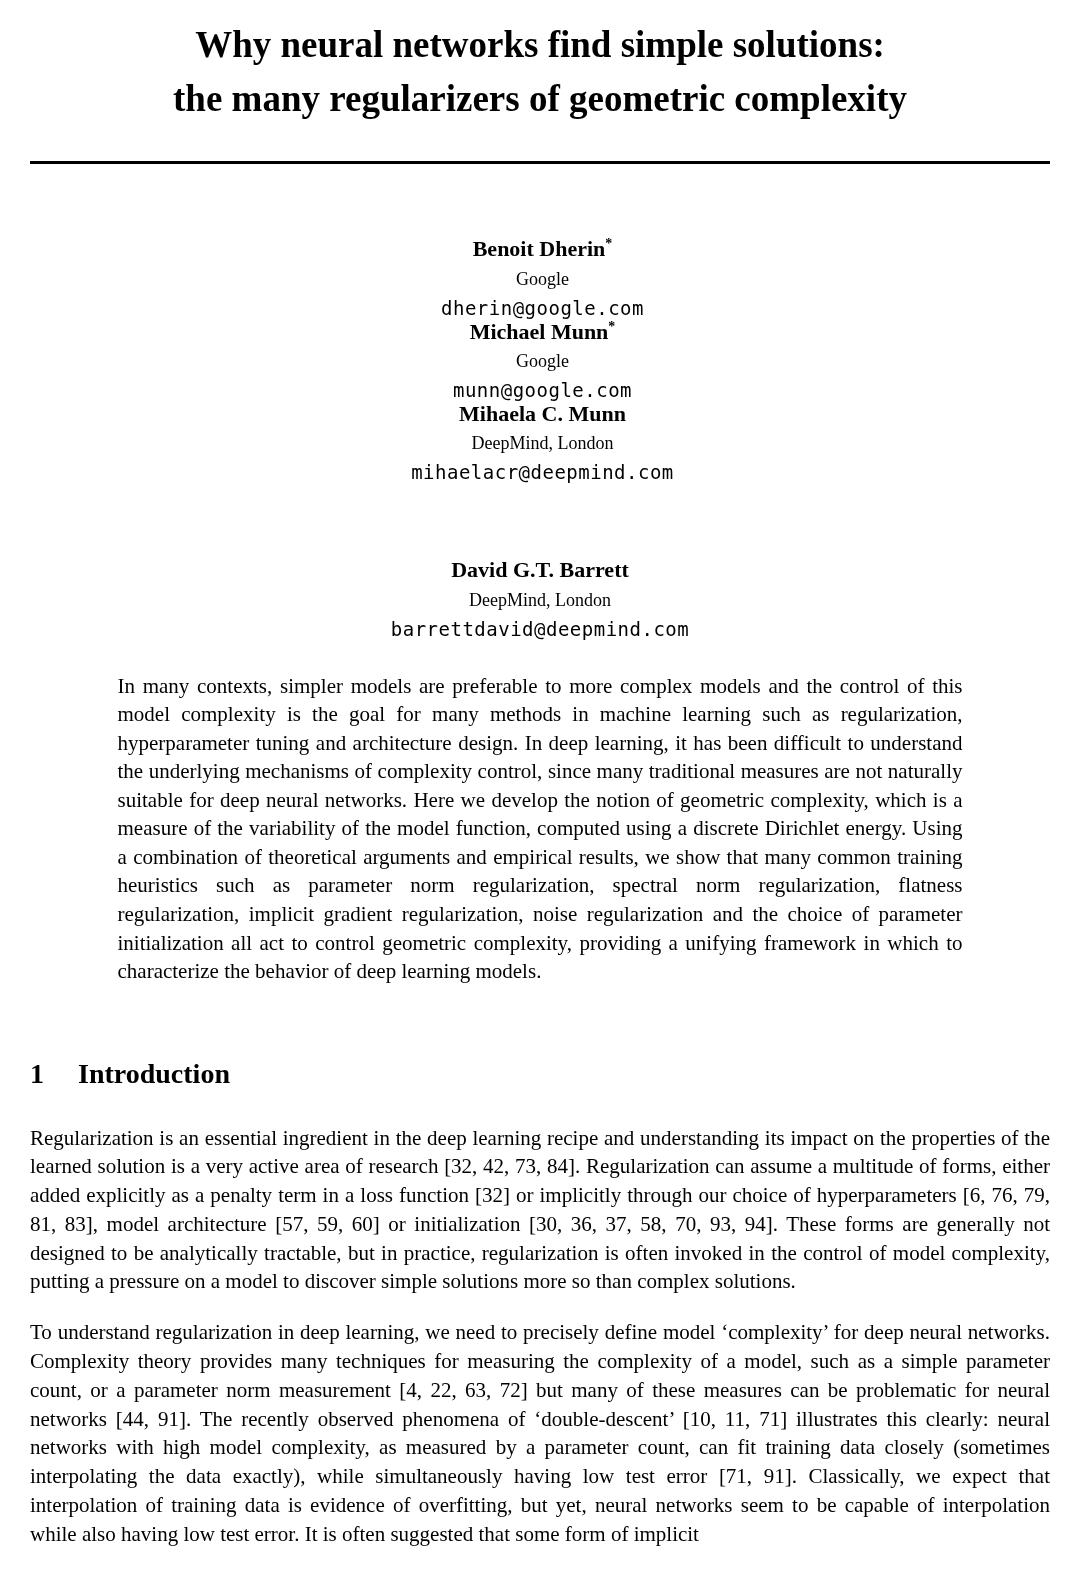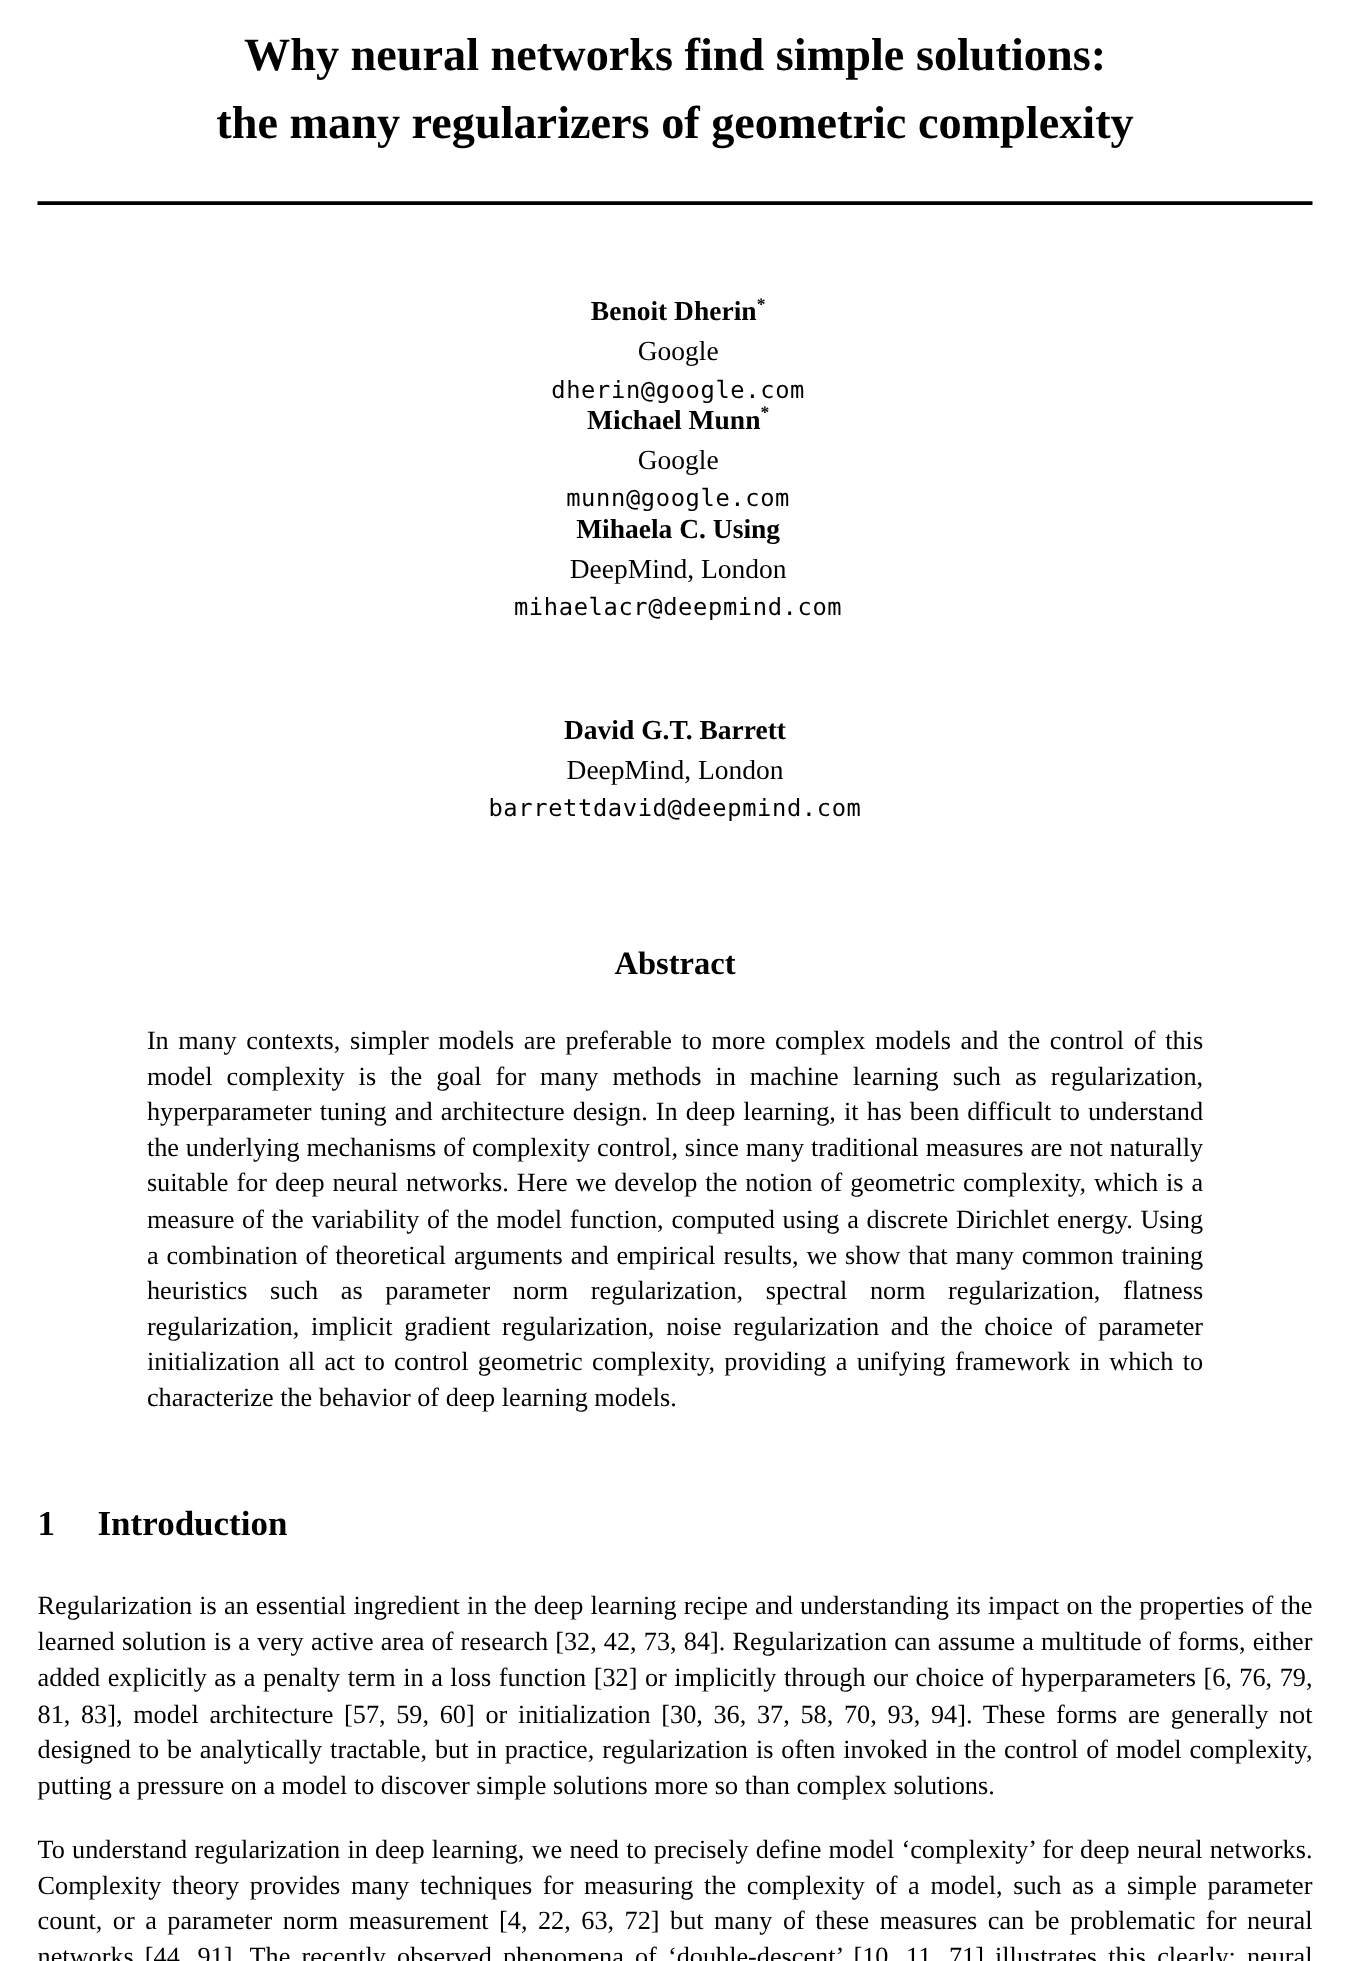--- a/index.html
+++ b/index.html
@@ -27,21 +27,21 @@
   .authors-row {
     display: flex;
     justify-content: space-between;
     padding: 0 70px 0 75px;
     margin-top: 72px;
     flex-direction: column;
   }
   .author { text-align: center; }
   .author-name { font-weight: bold; font-size: 22px; }
   .author-name sup { font-size: 14px; }
-  .author-affil { font-size: 22px; margin-top: 6px; }
+  .author-affil { font-size: 18px; margin-top: 6px; }
   .author-email {
     font-family: "DejaVu Sans Mono", monospace;
     font-size: 19px;
     margin-top: 7px;
     letter-spacing: 0.5px;
   }
   .authors-row-2 {
     display: flex;
     justify-content: center;
     margin-top: 74px;
@@ -92,35 +92,34 @@
       <div class="author-name"><span>Benoit Dherin</span><sup>*</sup></div>
       <div class="author-affil">Google</div>
       <div class="author-email">dherin@google.com</div>
     </div>
     <div class="author">
       <div class="author-name"><span>Michael Munn</span><sup>*</sup></div>
       <div class="author-affil">Google</div>
       <div class="author-email">munn@google.com</div>
     </div>
     <div class="author">
-      <div class="author-name"><span>Mihaela C. Using</span><sup></sup></div>
+      <div class="author-name"><span>Mihaela C. Munn</span><sup></sup></div>
       <div class="author-affil">DeepMind, London</div>
       <div class="author-email">mihaelacr@deepmind.com</div>
     </div>
   </div>
 
   <div class="authors-row-2">
     <div class="author">
       <div class="author-name"><span>David G.T. Barrett</span><sup></sup></div>
       <div class="author-affil">DeepMind, London</div>
       <div class="author-email">barrettdavid@deepmind.com</div>
     </div>
   </div>
 
-  <div class="abstract-heading">Abstract</div>
 
   <div class="abstract-body">In many contexts, simpler models are preferable to more complex models and the control of this model complexity is the goal for many methods in machine learning such as regularization, hyperparameter tuning and architecture design. In deep learning, it has been difficult to understand the underlying mechanisms of complexity control, since many traditional measures are not naturally suitable for deep neural networks. Here we develop the notion of geometric complexity, which is a measure of the variability of the model function, computed using a discrete Dirichlet energy. Using a combination of theoretical arguments and empirical results, we show that many common training heuristics such as parameter norm regularization, spectral norm regularization, flatness regularization, implicit gradient regularization, noise regularization and the choice of parameter initialization all act to control geometric complexity, providing a unifying framework in which to characterize the behavior of deep learning models.</div>
 
   <div class="section-heading">
     <span class="section-number">1</span>
     <span>Introduction</span>
   </div>
 
   <div class="body-paragraph first">Regularization is an essential ingredient in the deep learning recipe and understanding its impact on the properties of the learned solution is a very active area of research [32, 42, 73, 84]. Regularization can assume a multitude of forms, either added explicitly as a penalty term in a loss function [32] or implicitly through our choice of hyperparameters [6, 76, 79, 81, 83], model architecture [57, 59, 60] or initialization [30, 36, 37, 58, 70, 93, 94]. These forms are generally not designed to be analytically tractable, but in practice, regularization is often invoked in the control of model complexity, putting a pressure on a model to discover simple solutions more so than complex solutions.</div>
 

